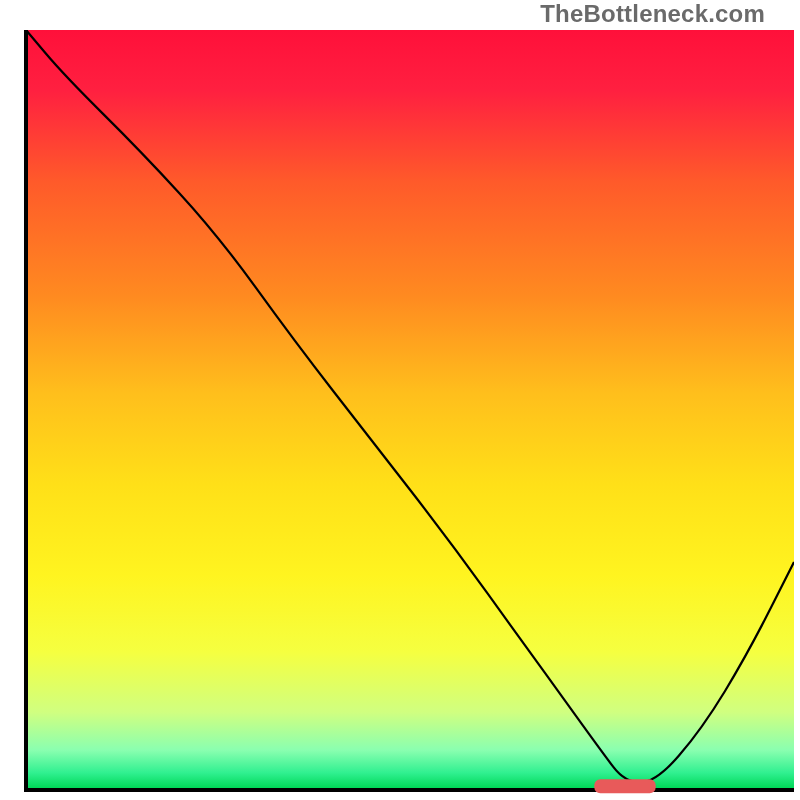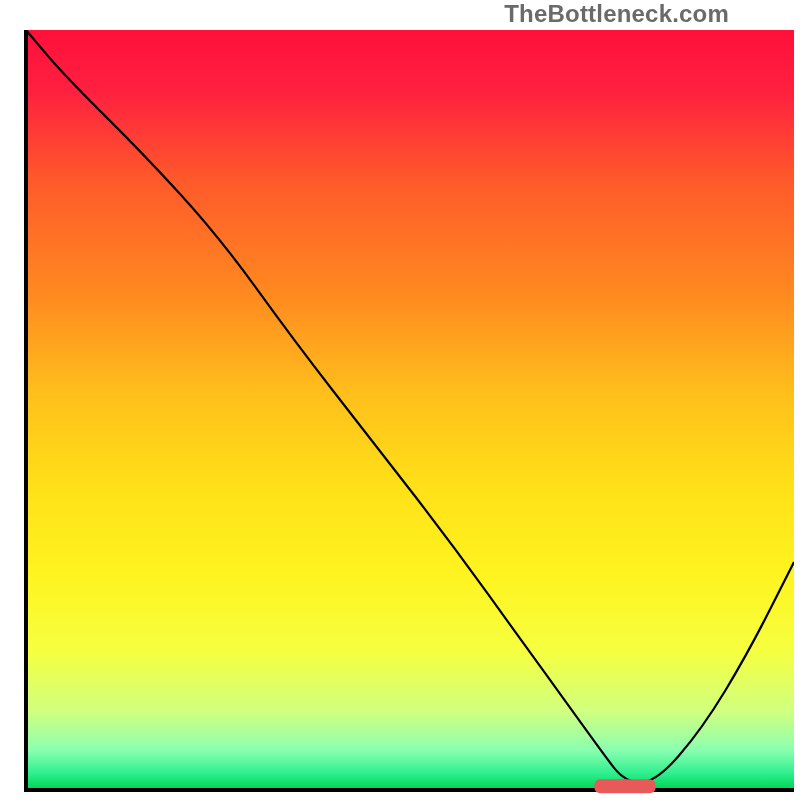--- a/index.html
+++ b/index.html
@@ -7,20 +7,21 @@
     padding: 0;
     width: 800px;
     height: 800px;
     background: #ffffff;
     font-family: Arial, Helvetica, sans-serif;
   }
   .container {
     position: relative;
     width: 735px;
     height: 800px;
+    padding-left: 36px;
   }
   .watermark {
     position: absolute;
     top: 0px;
     right: 6px;
     font-size: 24px;
     font-weight: bold;
     color: #6a6a6a;
     letter-spacing: 0.2px;
   }

